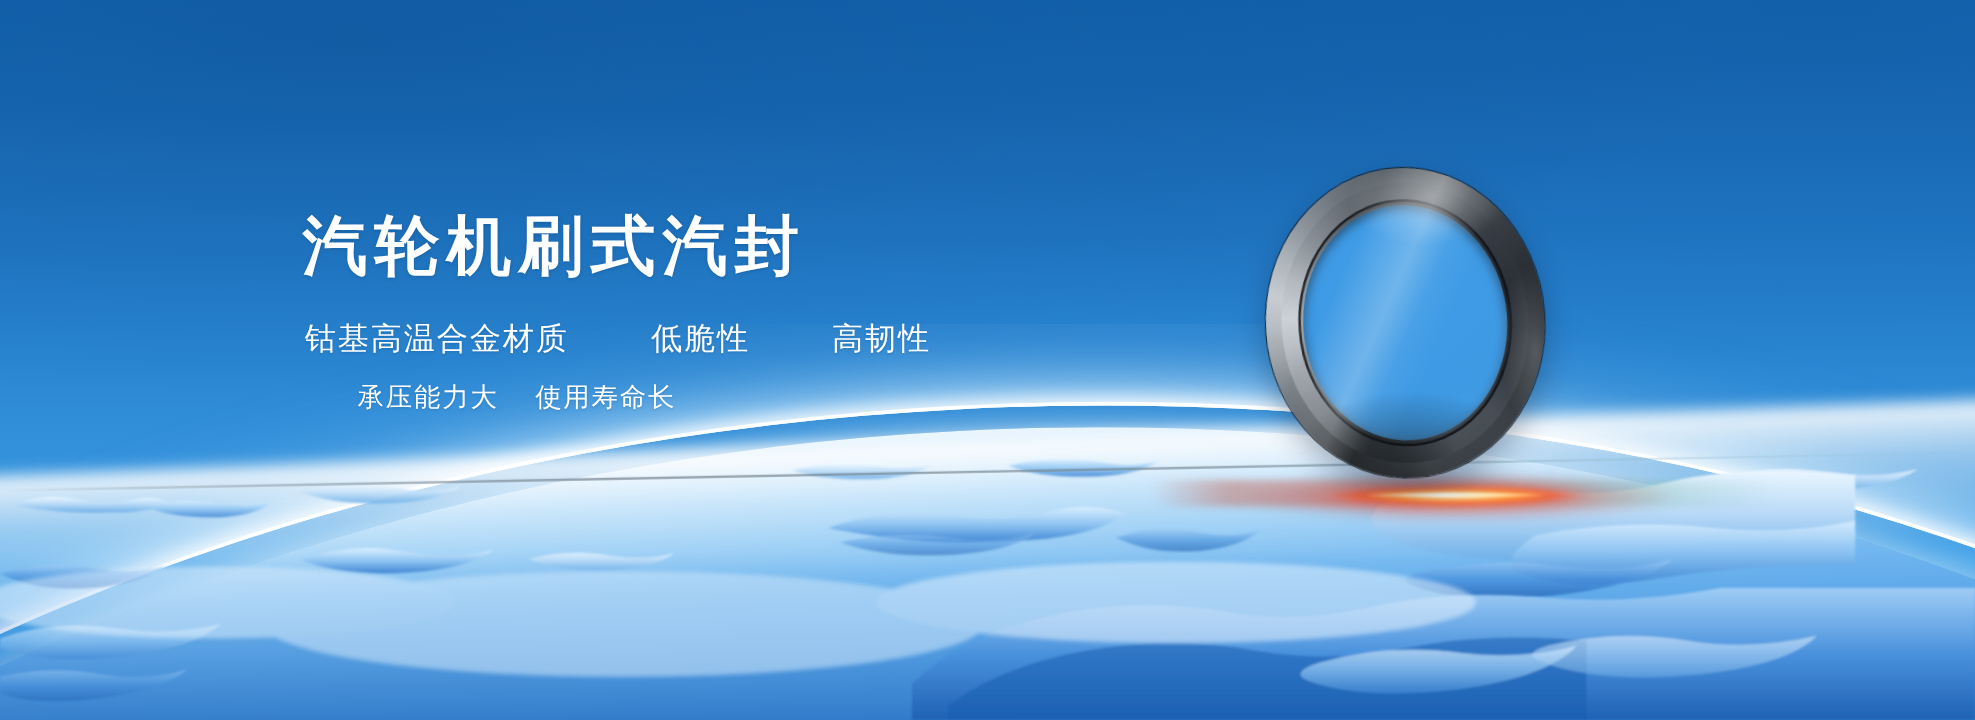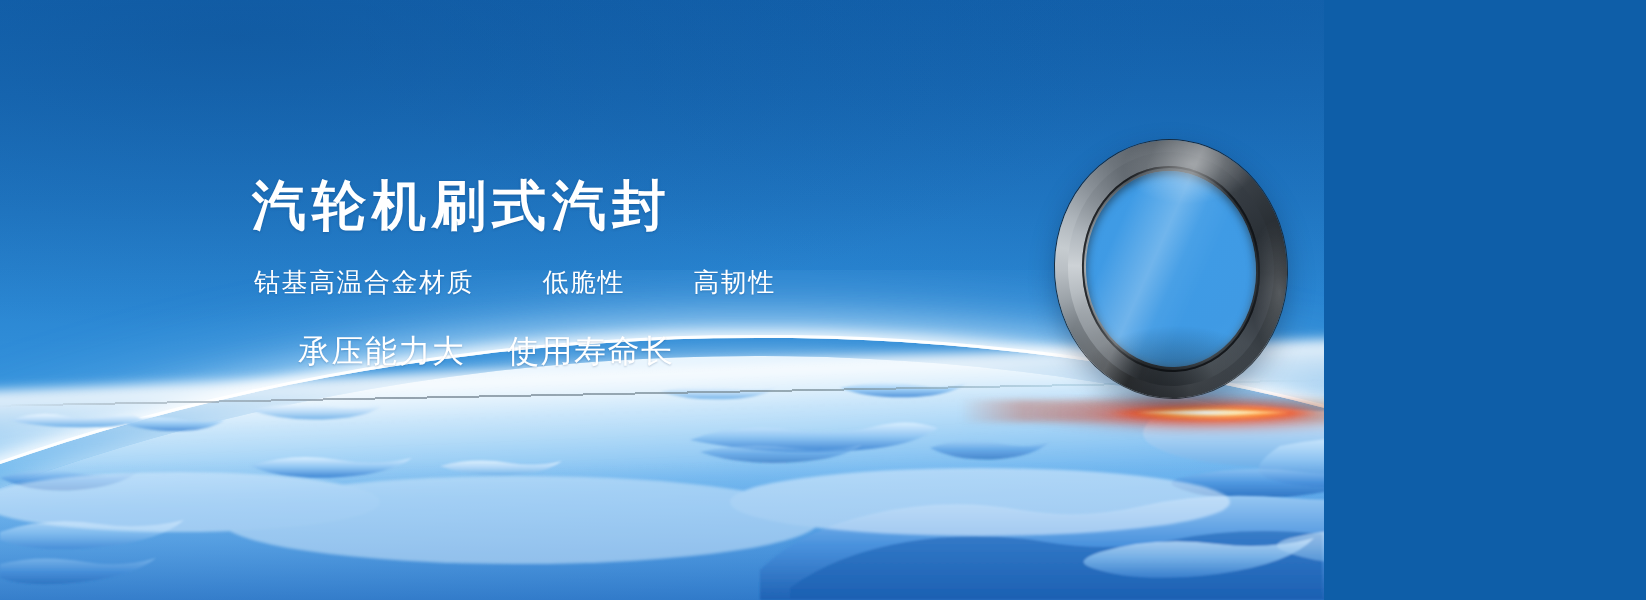--- a/index.html
+++ b/index.html
@@ -1,21 +1,21 @@
 <!DOCTYPE html>
 <html lang="zh"><head>
 <meta charset="utf-8">
 <title>汽轮机刷式汽封</title>
 <style>
   html,body{margin:0;padding:0;background:#0e5ea8;}
   *{box-sizing:border-box;}
 
   .banner{
     position:relative;
-    width:1324px;height:600px;
+    width:1646px;height:600px;
     overflow:hidden;
     font-family:"Liberation Sans","DejaVu Sans",sans-serif;
     
     background:linear-gradient(180deg,
       #1568b6 0%,
       #1a6fbd 16%,
       #2179c6 33%,
       #2a86d2 50%,
       #3492dc 64%,
       #3e9ce4 72%,
@@ -277,22 +277,22 @@
     position:absolute;left:254px;top:269px;
     font-size:26px;line-height:1.2;
     font-weight:400;
     letter-spacing:1.5px;
     color:#ffffff;
     white-space:pre;
     text-shadow:0 1px 2px rgba(8,50,100,.22);
     font-family:Liberation Mono, monospace;
   }
   .sub2{
-    position:absolute;left:298px;top:332px;
-    font-size:32px;line-height:1.2;
+    position:absolute;left:298px;top:318px;
+    font-size:22px;line-height:1.2;
     font-weight:400;
     letter-spacing:1.5px;
     color:#ffffff;
     white-space:pre;
     text-shadow:0 1px 2px rgba(8,50,100,.22);
   }
 </style>
 </head>
 <body>
 

